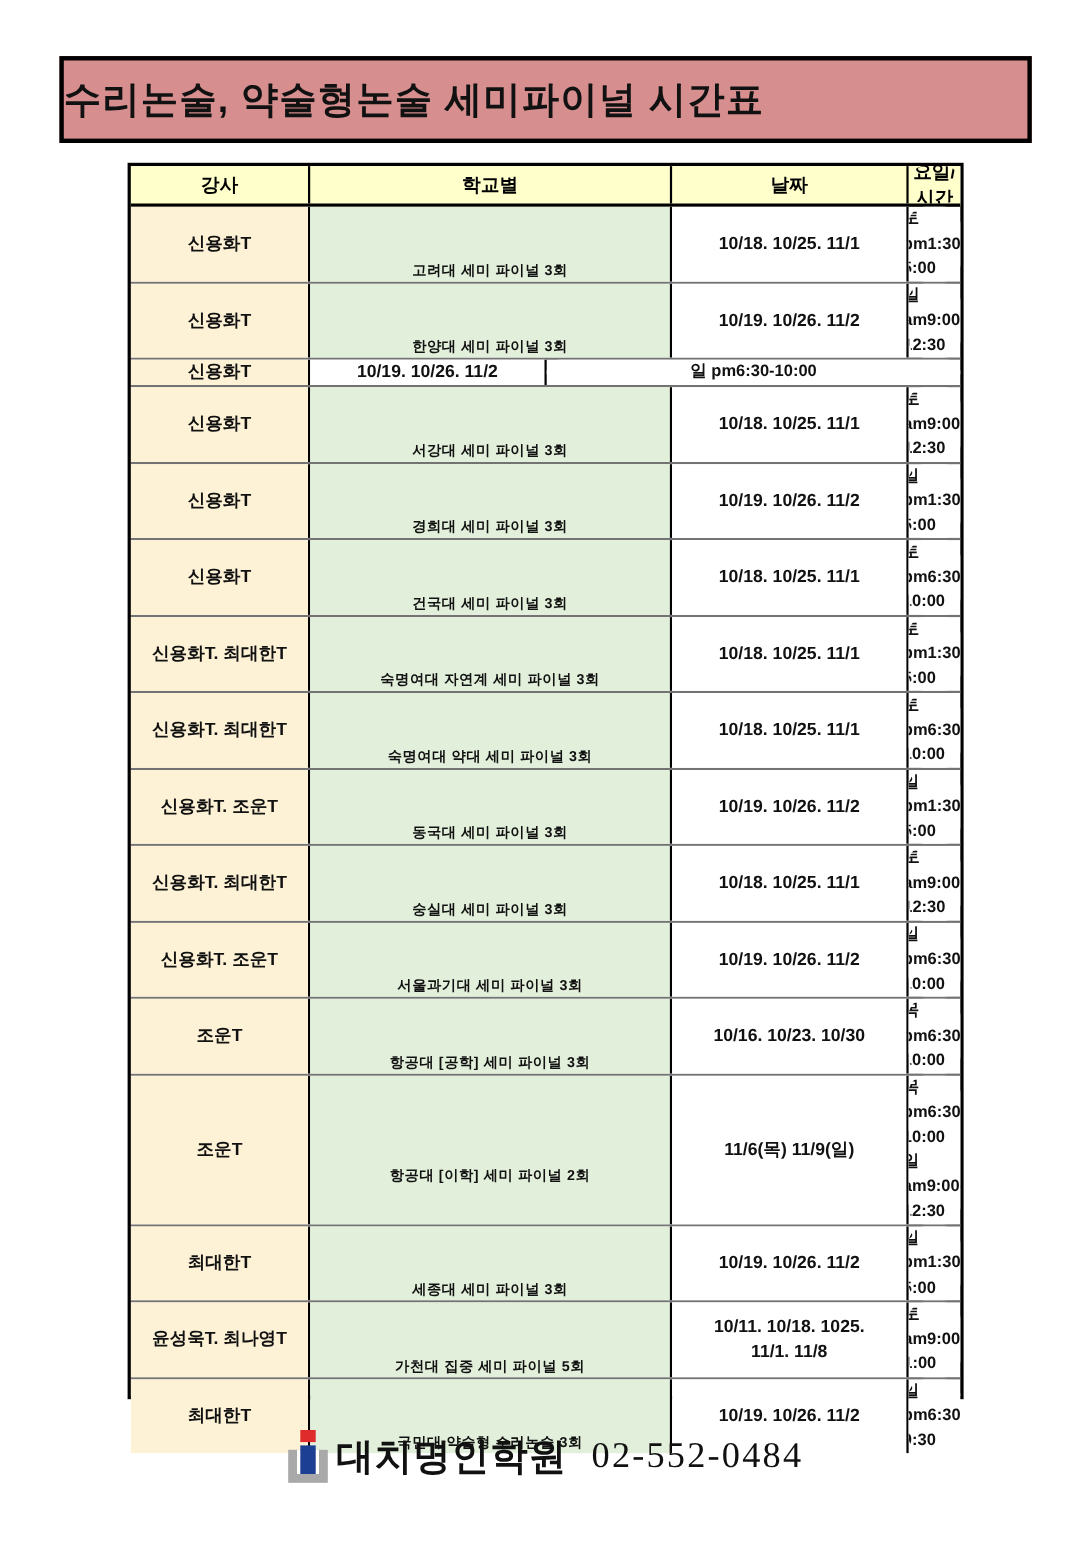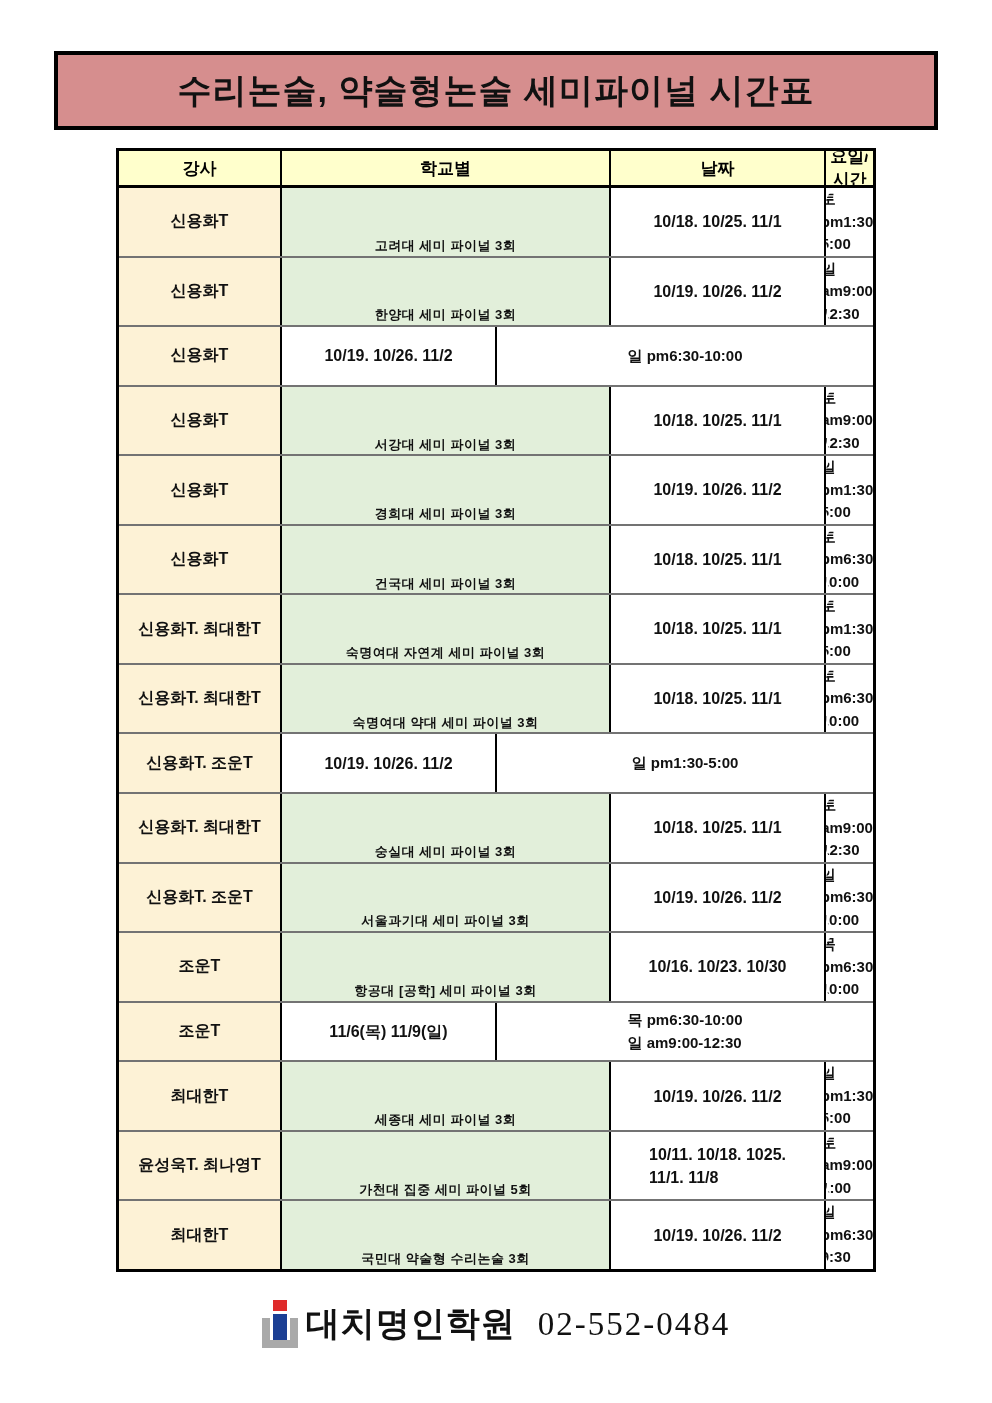--- a/index.html
+++ b/index.html
@@ -18,21 +18,20 @@
   
   .title-banner {
     box-sizing: border-box;
     width: 884px;
     height: 79px;
     margin: 51px auto 0 auto;
     background: #d68e8e;
     border: 4px solid #000000;
     display: flex;
     align-items: center;
-    justify-content: center;
   }
   .title-banner .title-text {
     font-size: 34px;
     font-weight: bold;
     color: #111111;
     letter-spacing: 1px;
     white-space: nowrap;
   }
   
   .schedule-table {
@@ -98,21 +97,21 @@
     color: #111111;
     letter-spacing: 0.5px;
     margin-top: 48px;
   }
   .dates-text {
     font-size: 16px;
     font-weight: bold;
     color: #111111;
     white-space: pre-line;
     display: inline-block;
-    text-align: left;
+    text-align: center;
     line-height: 1.45;
   }
   .time-text {
     font-size: 15px;
     font-weight: bold;
     color: #111111;
     white-space: pre-line;
     display: inline-block;
     text-align: left;
     line-height: 1.5;
@@ -301,20 +300,23 @@
     </div>
     <div class="td col-time cell-time">
       <span class="time-text">토 pm6:30-10:00</span>
     </div>
   </div>
 
   <div class="tr">
     <div class="td col-teacher cell-teacher">
       <span class="teacher-text">신용화T. 조운T</span>
     </div>
+    <div class="td col-school cell-school">
+      <span class="school-text">동국대 세미 파이널 3회</span>
+    </div>
     <div class="td col-dates cell-dates">
       <span class="dates-text">10/19. 10/26. 11/2</span>
     </div>
     <div class="td col-time cell-time">
       <span class="time-text">일 pm1:30-5:00</span>
     </div>
   </div>
 
   <div class="tr">
     <div class="td col-teacher cell-teacher">
@@ -357,20 +359,23 @@
       <span class="dates-text">10/16. 10/23. 10/30</span>
     </div>
     <div class="td col-time cell-time">
       <span class="time-text">목 pm6:30-10:00</span>
     </div>
   </div>
 
   <div class="tr">
     <div class="td col-teacher cell-teacher">
       <span class="teacher-text">조운T</span>
+    </div>
+    <div class="td col-school cell-school">
+      <span class="school-text">항공대 [이학] 세미 파이널 2회</span>
     </div>
     <div class="td col-dates cell-dates">
       <span class="dates-text">11/6(목) 11/9(일)</span>
     </div>
     <div class="td col-time cell-time">
       <span class="time-text">목 pm6:30-10:00
 일 am9:00-12:30</span>
     </div>
   </div>
 

